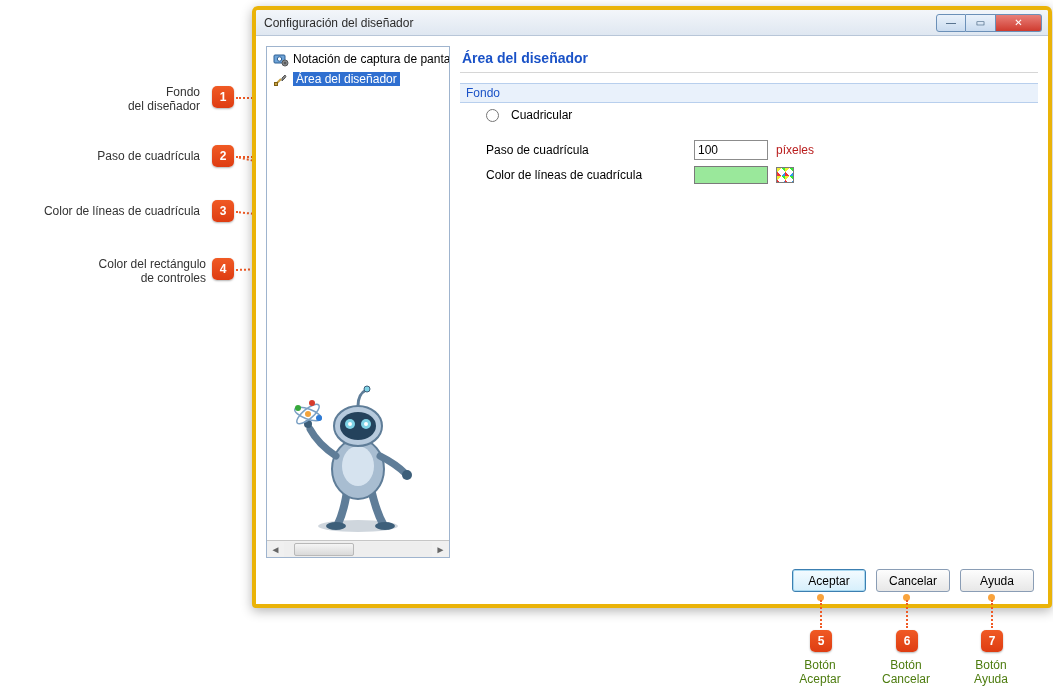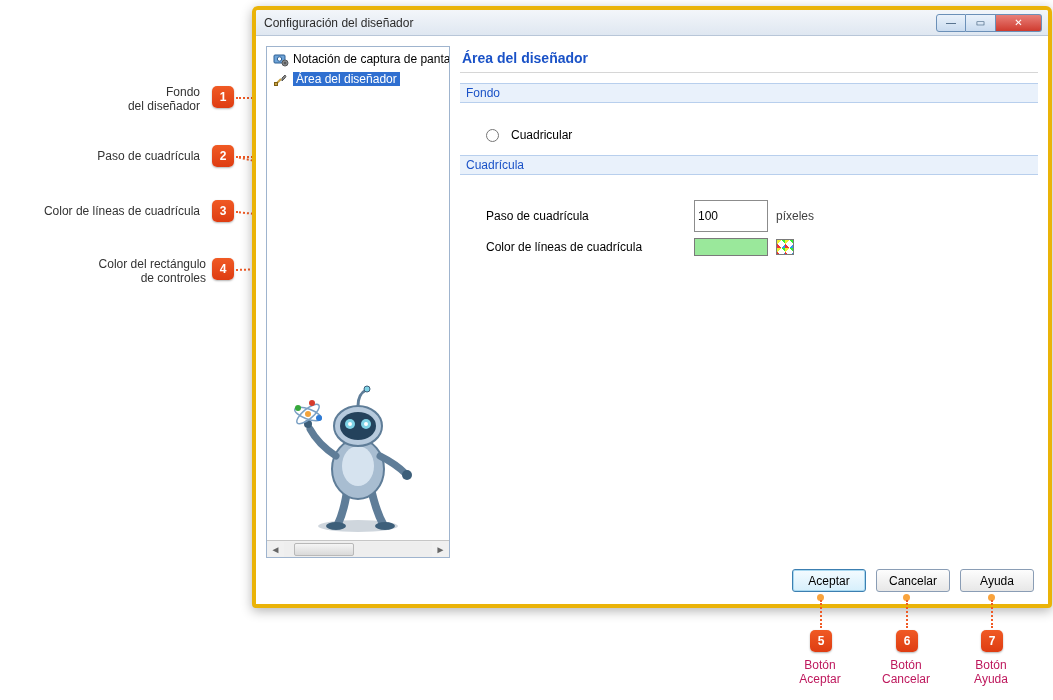--- a/index.html
+++ b/index.html
@@ -39,21 +39,21 @@
     height: 0;
   }
   .dot-end {
     position: absolute;
     width: 7px; height: 7px;
     background: #f9a33c;
     border-radius: 50%;
   }
 
   
-  .callout-b { position:absolute; text-align:center; font-size:12px; color:#be185d; }
+  .callout-b { position:absolute; text-align:center; font-size:12px; color:#4d7c0f; }
   .dots-v { position:absolute; border-left:2px dotted #f05a24; width:0; }
 
   
   .window {
     position: absolute;
     left: 252px; top: 6px;
     width: 800px; height: 602px;
     background: #fff;
     border: 4px solid #eab308;
     border-radius: 6px 6px 4px 4px;
@@ -139,21 +139,21 @@
   .section {
     margin-top:10px;
   }
   .sect-head {
     color:#1a52c7; font-size:12px;
     background:#e9f1fb;
     border-top:1px solid #b8cfed;
     border-bottom:1px solid #b8cfed;
     padding:2px 6px;
   }
-  .sect-body { padding:22px 0 0 26px; }
+  .sect-body { padding:2px 0 0 26px; }
   .radio-row, .field-row {
     display:flex; align-items:center; gap:8px;
     padding:3px 0;
   }
   .radio-row input[type=radio] { margin:0 4px 0 0; }
   .color-btn {
     width:18px; height:16px;
     border:1px solid #7a7a7a;
     background:
       linear-gradient(45deg,#e33 25%, transparent 25%),
@@ -161,24 +161,24 @@
       linear-gradient(45deg,transparent 75%,#3e3 75%),
       linear-gradient(-45deg,transparent 75%,#ee3 75%);
     background-size:8px 8px;
     cursor:pointer;
   }
   .field-label { width:200px; }
   .swatch {
     width:74px; height:18px; border:1px solid #7a7a7a;
   }
   .num-input {
-    width:74px; height:32px; border:1px solid #8c8c8c;
+    width:74px; height:20px; border:1px solid #8c8c8c;
     padding:1px 3px; font-family:inherit; font-size:12px;
   }
-  .unit { color:#404040; }
+  .unit { color:#b91c1c; }
 
   
   .btn-row {
     position:absolute; right:14px; bottom:12px;
     display:flex; gap:10px;
   }
   .btn {
     min-width:74px; height:23px;
     border:1px solid #8a9db5;
     background:linear-gradient(#fdfdfd,#e7e7e7);
@@ -309,21 +309,20 @@
         <div class="sect-head">Fondo</div>
         <div class="sect-body">
           <label class="radio-row">
             <input type="radio" name="fondo" style="">
             <span>Cuadricular</span>
           </label>
         </div>
       </div>
 
       <div class="section">
-        <div class="sect-head">Cuadrícula</div>
         <div class="sect-body">
           <div class="field-row">
             <span class="field-label">Paso de cuadrícula</span>
             <input class="num-input" value="100" style="">
             <span class="unit">píxeles</span>
           </div>
           <div class="field-row">
             <span class="field-label">Color de líneas de cuadrícula</span>
             <span class="swatch" style="background:#9ae89b"></span>
             <span class="color-btn"></span>

